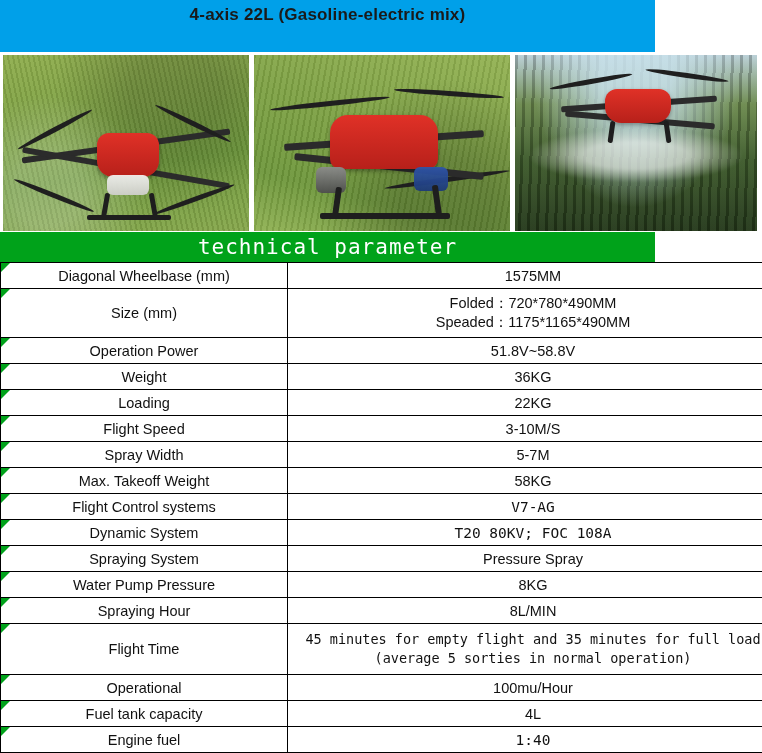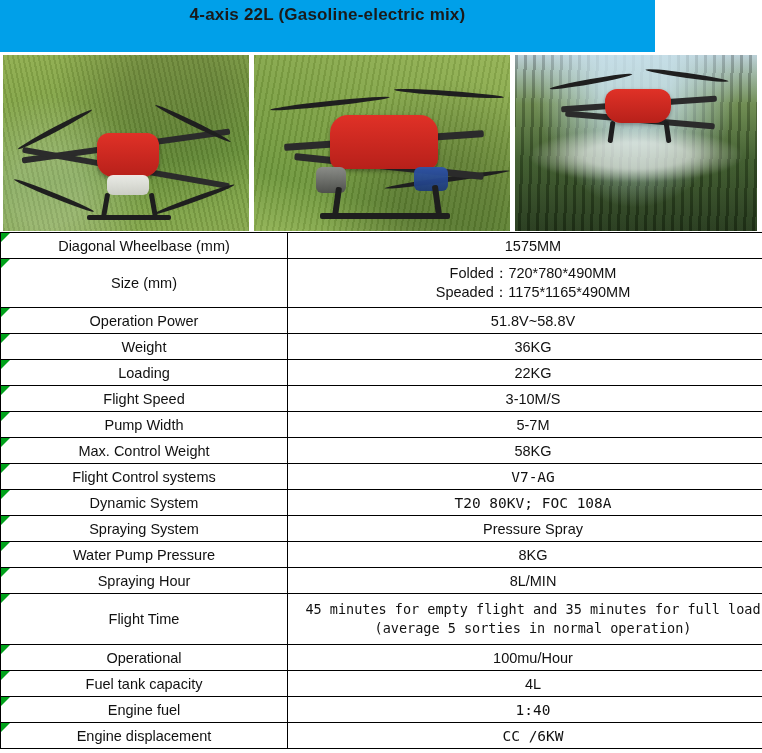--- a/index.html
+++ b/index.html
@@ -249,20 +249,21 @@
         <div class="arm" style="left:12px; top:36px; width:156px; height:6px; transform:rotate(-4deg);"></div>
         <div class="arm" style="left:16px; top:52px; width:150px; height:6px; transform:rotate(5deg);"></div>
         <div class="body-red" style="left:56px; top:24px; width:66px; height:34px;"></div>
         <div class="leg" style="left:60px; top:56px; width:5px; height:22px; transform:rotate(8deg);"></div>
         <div class="leg" style="left:116px; top:56px; width:5px; height:22px; transform:rotate(-8deg);"></div>
       </div>
     </div>
 
   </div>
 
+  <div class="section-title">technical parameter</div>
 
   <table class="spec">
     <tbody>
       <tr>
         <td class="label mark">Diagonal Wheelbase (mm)</td>
         <td class="value">1575MM</td>
       </tr>
       <tr>
         <td class="label mark tall">Size (mm)</td>
         <td class="value tall">
@@ -280,25 +281,25 @@
       </tr>
       <tr>
         <td class="label mark">Loading</td>
         <td class="value">22KG</td>
       </tr>
       <tr>
         <td class="label mark">Flight Speed</td>
         <td class="value">3-10M/S</td>
       </tr>
       <tr>
-        <td class="label mark">Pump Width</td>
+        <td class="label mark">Spray Width</td>
         <td class="value">5-7M</td>
       </tr>
       <tr>
-        <td class="label mark">Max. Control Weight</td>
+        <td class="label mark">Max. Takeoff Weight</td>
         <td class="value">58KG</td>
       </tr>
       <tr>
         <td class="label mark">Flight Control systems</td>
         <td class="value mono-small">V7-AG</td>
       </tr>
       <tr>
         <td class="label mark">Dynamic System</td>
         <td class="value mono">T20 80KV; FOC 108A</td>
       </tr>

